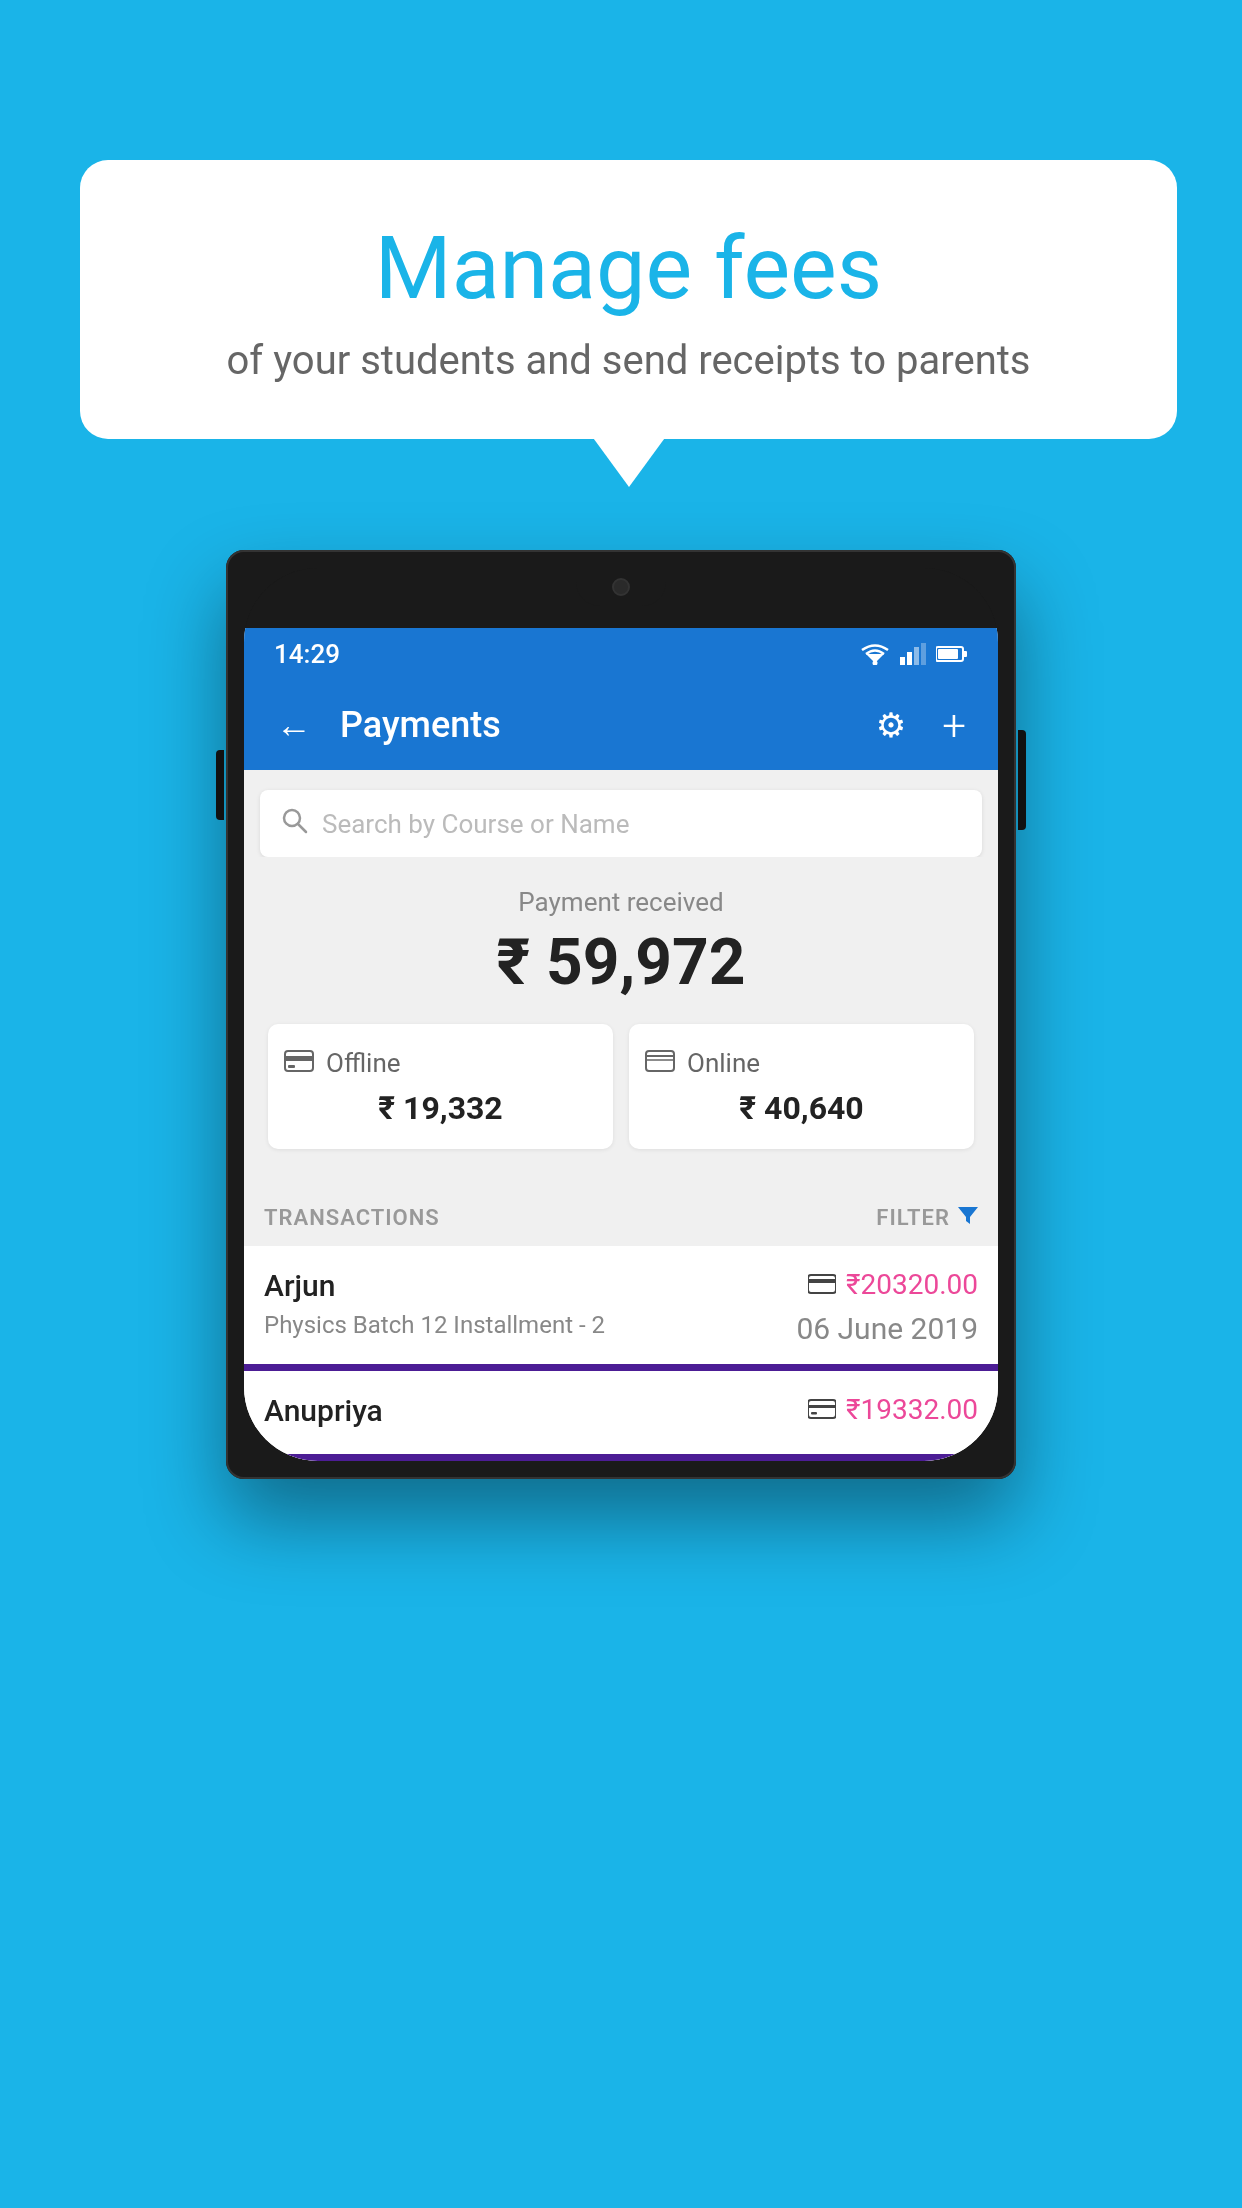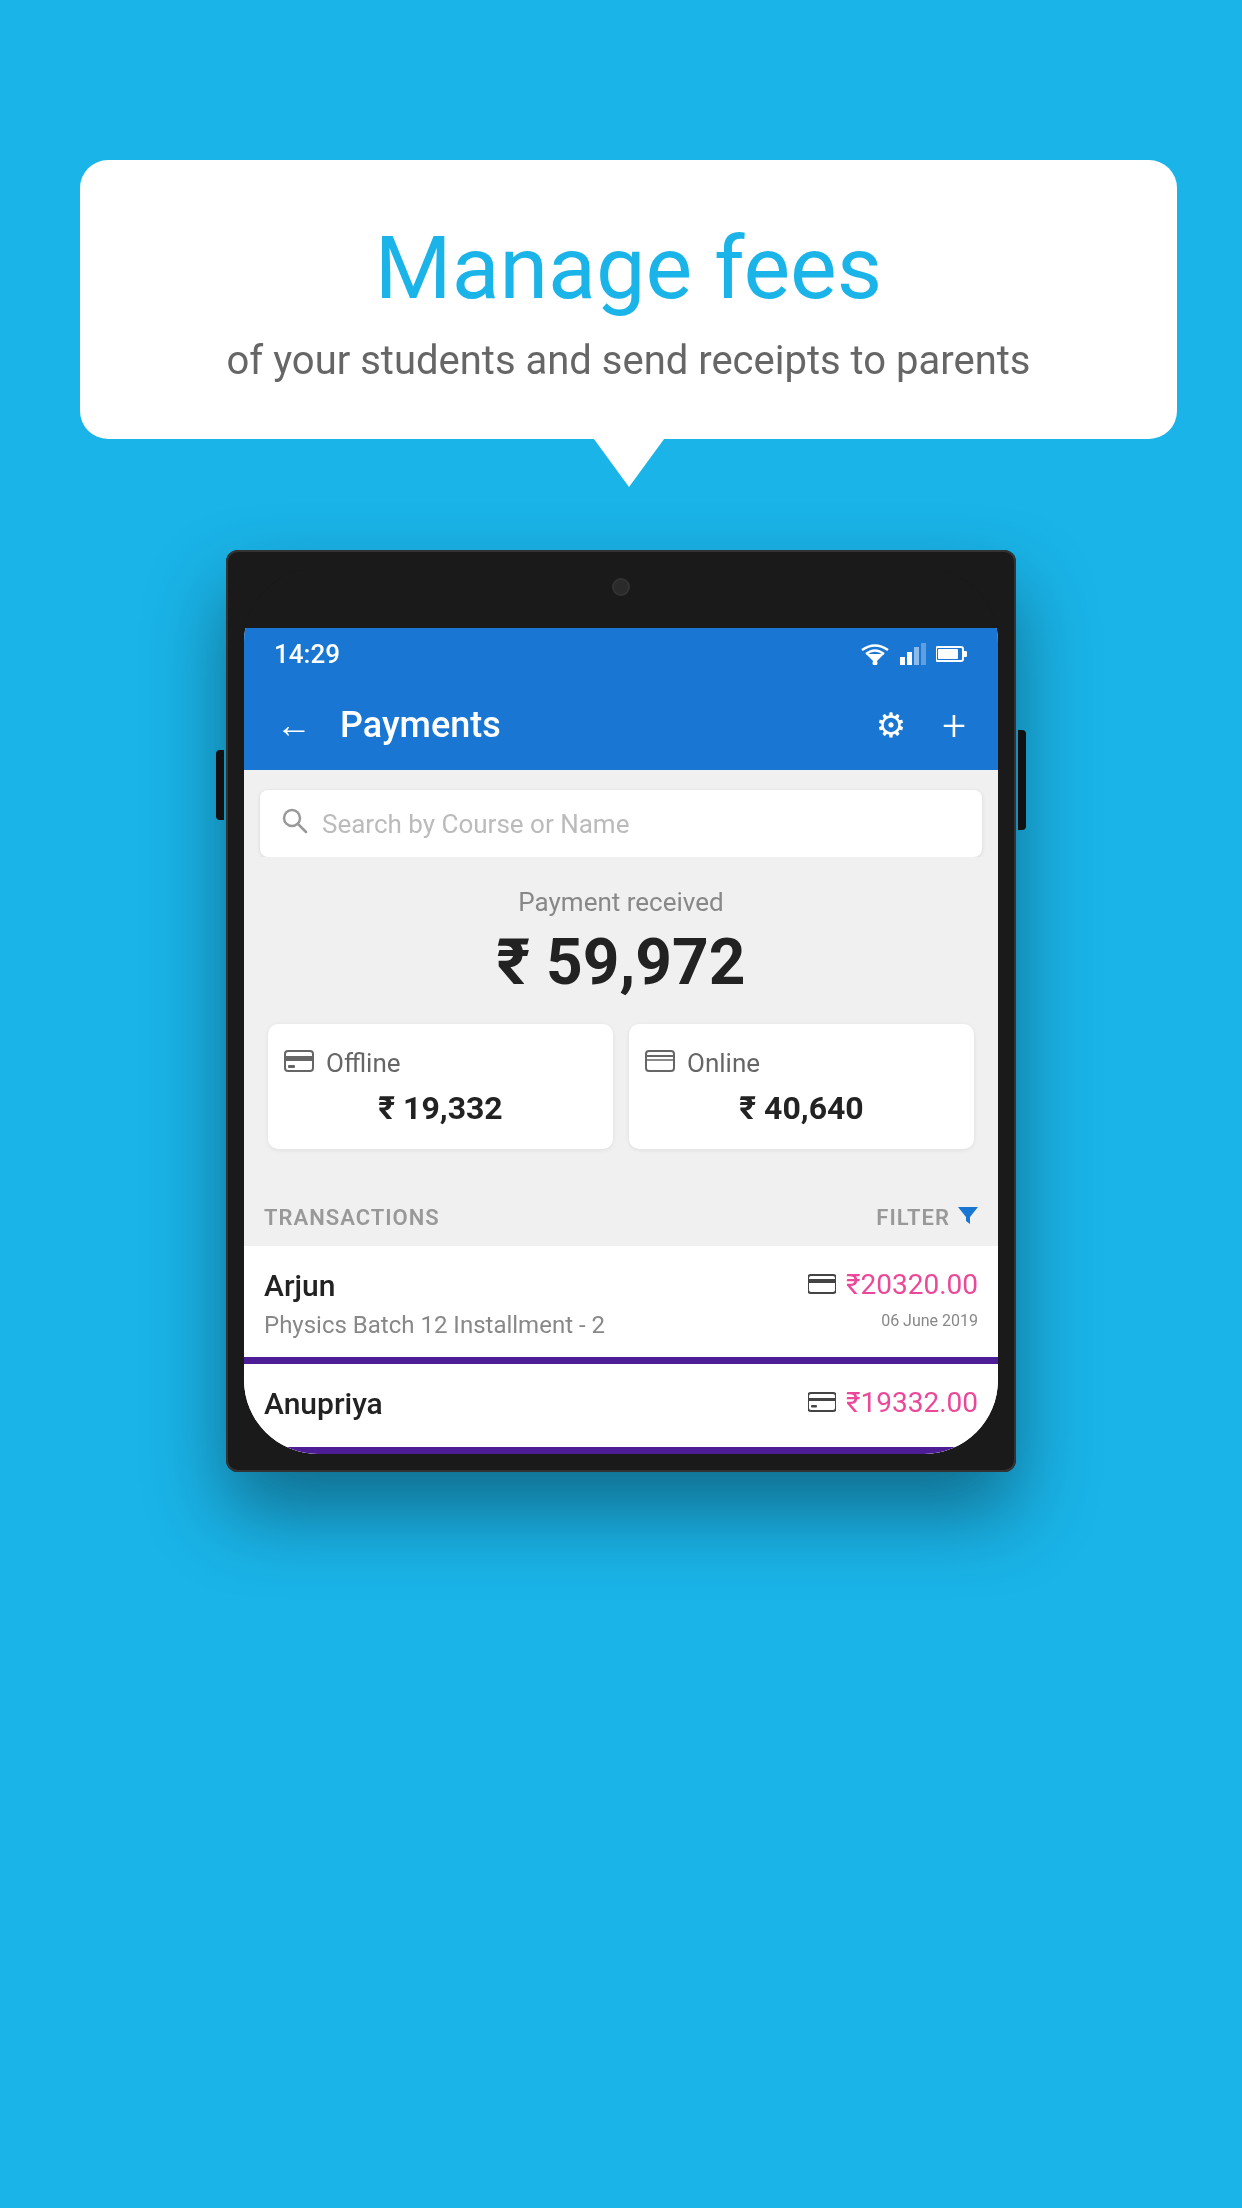--- a/index.html
+++ b/index.html
@@ -54,21 +54,21 @@
       position: absolute;
       top: 550px;
       left: 50%;
       transform: translateX(-50%);
       width: 790px;
     }
 
     
     .phone-shell {
       background: #1a1a1a;
-      border-radius: 12px;
+      border-radius: 18px;
       padding: 18px;
       box-shadow: 0 40px 80px rgba(0,0,0,0.4), inset 0 0 0 2px #333;
       position: relative;
     }
 
     
     .phone-screen-outer {
       background: #1a1a1a;
       border-radius: 74px;
       overflow: hidden;
@@ -330,21 +330,21 @@
     }
     .transaction-bottom {
       display: flex;
       justify-content: space-between;
     }
     .transaction-course {
       font-size: 24px;
       color: #888;
     }
     .transaction-date {
-      font-size: 16px;
+      font-size: 30px;
       color: #888;
     }
 
     
     .side-btn-left {
       position: absolute;
       left: -10px;
       top: 200px;
       width: 8px;
       height: 70px;

